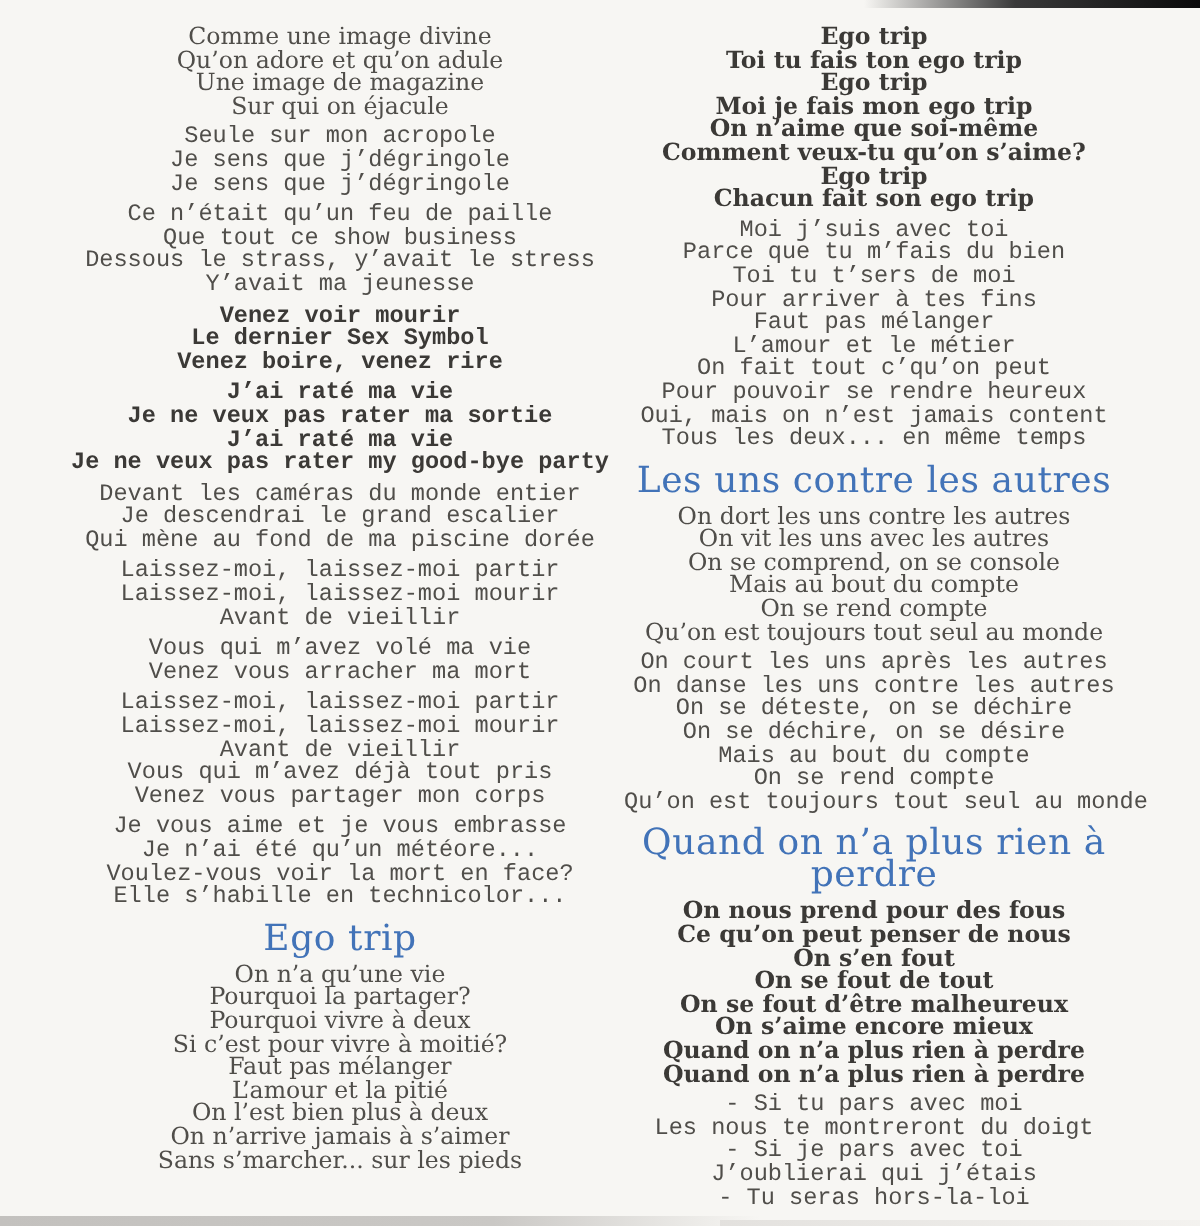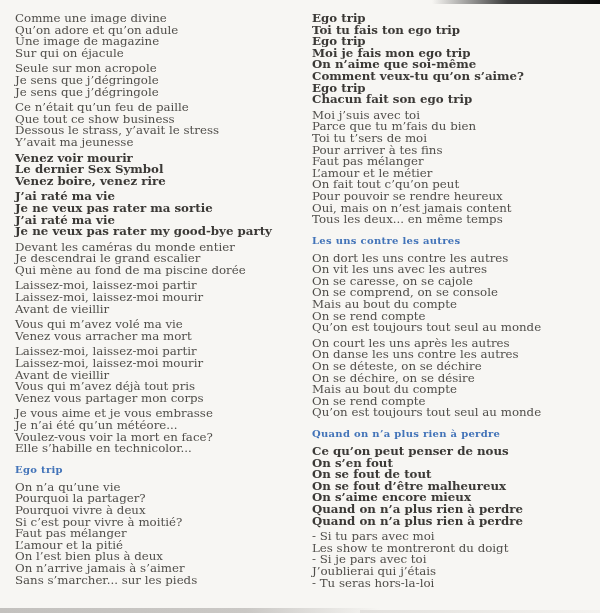--- a/index.html
+++ b/index.html
@@ -40,45 +40,45 @@
     position: absolute;
     bottom: 0;
     left: 360px;
     width: 240px;
     height: 3px;
     background: linear-gradient(to right, rgba(225,223,220,0.9), rgba(238,236,233,0.4));
   }
   .col {
     position: absolute;
     top: 13px;
-    text-align: left;
+    text-align: center;
     font-size: 11.8px;
     color: #504e4a;
   }
   .col-left {
     left: 15px;
     width: 310px;
   }
   .col-right {
     left: 312px;
     width: 250px;
   }
   .stanza { margin: 0; }
-  .stanza + .stanza { margin-top: 4px; }
+  .stanza + .stanza { margin-top: 4px; font-family: Liberation Mono, monospace; }
   .line {
     line-height: 11.6px;
     white-space: nowrap;
   }
   .stanza.bold .line {
     font-weight: bold;
     color: #3b3936;
   }
   .heading {
-    font-size: 10px;
-    font-weight: bold;
+    font-size: 18px;
+    font-weight: normal;
     color: #4273b8;
     letter-spacing: 0.3px;
     line-height: 16px;
     margin: 7px 0 4px 0;
   }
 </style>
 </head>
 <body>
 
 <div class="page" style="background: rgb(247, 246, 243);">
@@ -172,48 +172,48 @@
         <div class="line">L’amour et le métier</div>
         <div class="line">On fait tout c’qu’on peut</div>
         <div class="line">Pour pouvoir se rendre heureux</div>
         <div class="line">Oui, mais on n’est jamais content</div>
         <div class="line">Tous les deux... en même temps</div>
       </div>
       <div class="heading" style="color: rgb(66, 115, 184);">Les uns contre les autres</div>
       <div class="stanza">
         <div class="line">On dort les uns contre les autres</div>
         <div class="line">On vit les uns avec les autres</div>
-        <div class="line">On se caresse, on se cajole</div>
         <div class="line">On se comprend, on se console</div>
         <div class="line">Mais au bout du compte</div>
         <div class="line">On se rend compte</div>
         <div class="line">Qu’on est toujours tout seul au monde</div>
       </div>
       <div class="stanza">
         <div class="line">On court les uns après les autres</div>
         <div class="line">On danse les uns contre les autres</div>
         <div class="line">On se déteste, on se déchire</div>
         <div class="line">On se déchire, on se désire</div>
         <div class="line">Mais au bout du compte</div>
         <div class="line">On se rend compte</div>
         <div class="line">Qu’on est toujours tout seul au monde</div>
       </div>
       <div class="heading" style="color: rgb(66, 115, 184);">Quand on n’a plus rien à perdre</div>
       <div class="stanza bold">
+        <div class="line">On nous prend pour des fous</div>
         <div class="line">Ce qu’on peut penser de nous</div>
         <div class="line">On s’en fout</div>
         <div class="line">On se fout de tout</div>
         <div class="line">On se fout d’être malheureux</div>
         <div class="line">On s’aime encore mieux</div>
         <div class="line">Quand on n’a plus rien à perdre</div>
         <div class="line">Quand on n’a plus rien à perdre</div>
       </div>
       <div class="stanza">
         <div class="line">- Si tu pars avec moi</div>
-        <div class="line">Les show te montreront du doigt</div>
+        <div class="line">Les nous te montreront du doigt</div>
         <div class="line">- Si je pars avec toi</div>
         <div class="line">J’oublierai qui j’étais</div>
         <div class="line">- Tu seras hors-la-loi</div>
       </div>
     </div>
   <div class="edge-bottom-left"></div>
   <div class="edge-bottom-faint"></div>
 </div>
 
 </body></html>

